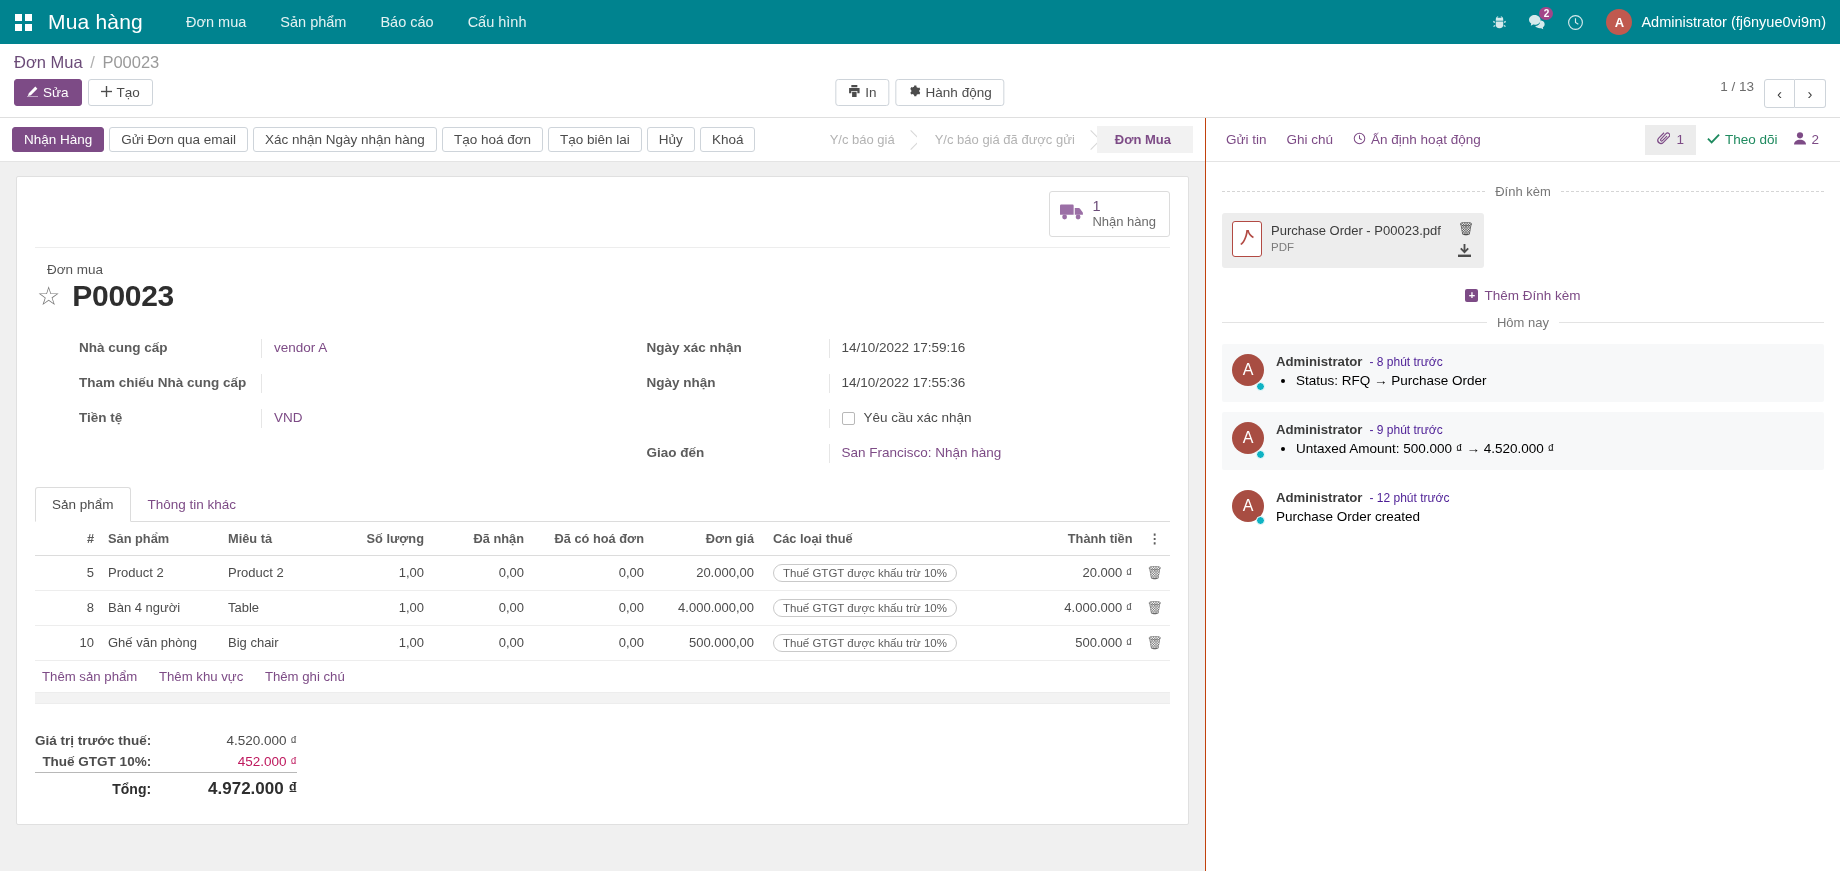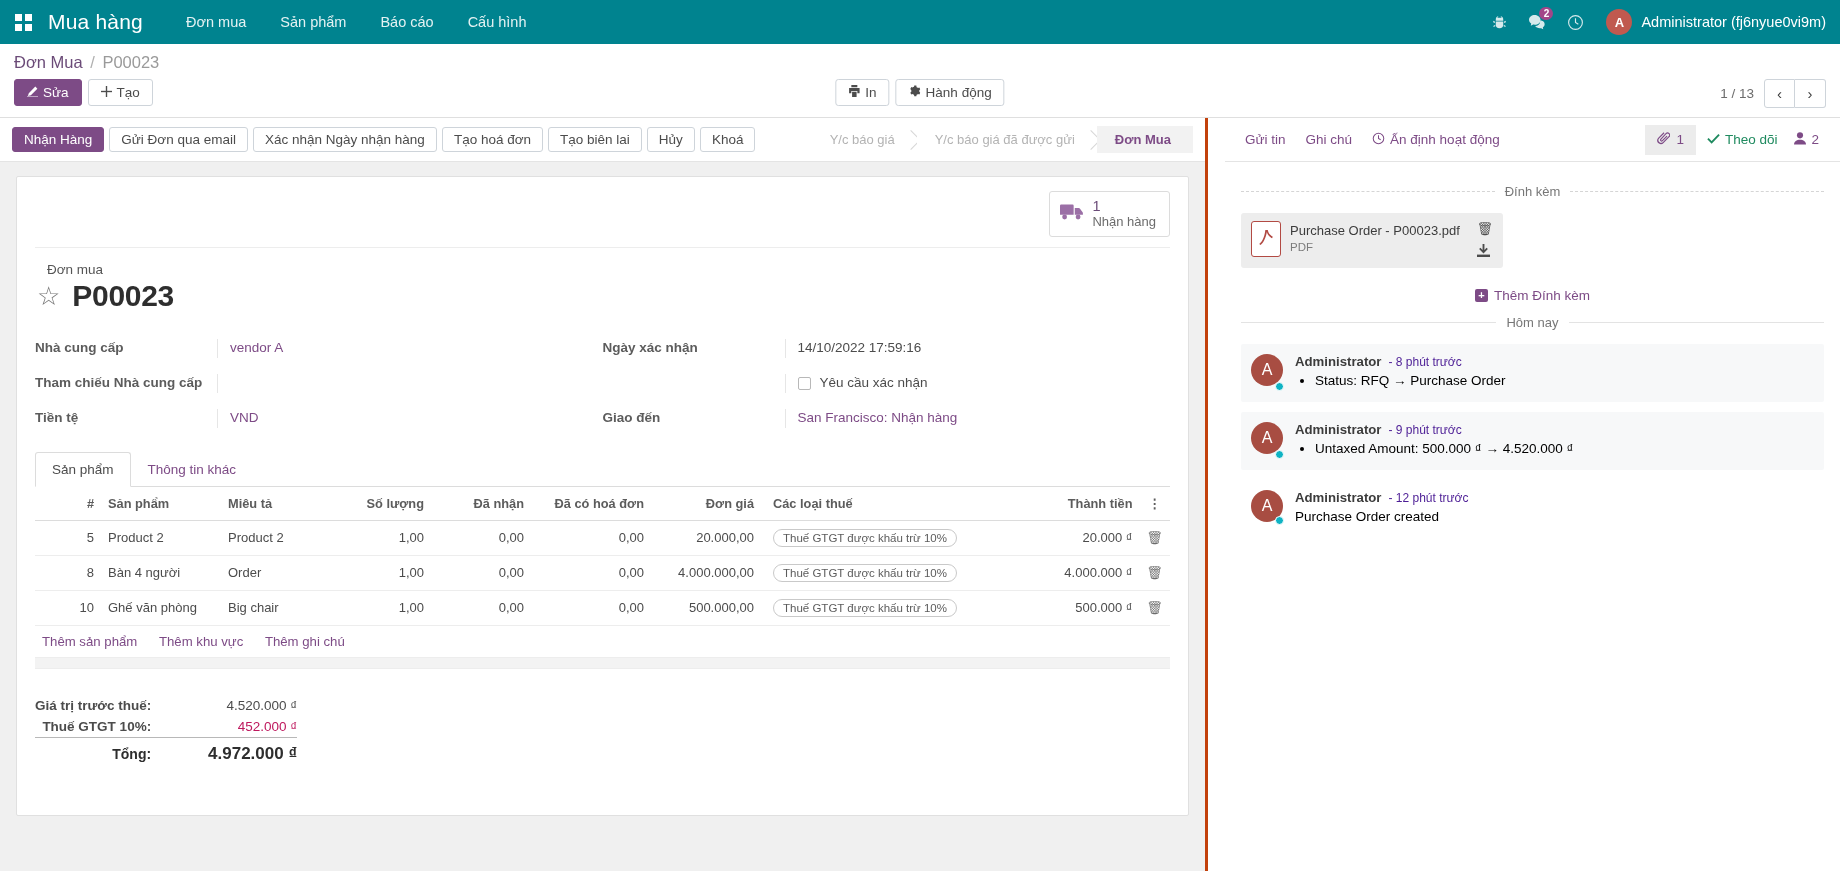--- a/index.html
+++ b/index.html
@@ -59,36 +59,36 @@
   .cp-row { display: flex; align-items: flex-start; padding-bottom: 9px; position: relative; }
   .btn {
     font-family: inherit; font-size: 13.5px;
     border: 1px solid #ced4da; background: #fff; color: #4c4c4c;
     border-radius: 3px; padding: 5px 12px; cursor: pointer;
     display: inline-flex; align-items: center; gap: 5px; white-space: nowrap;
   }
   .btn-primary { background: #7d4b86; border-color: #7d4b86; color: #ffffff; }
   .cp-left { display: flex; gap: 6px; justify-content: flex-end; }
   .cp-mid { position: absolute; left: 50%; transform: translateX(-50%); display: flex; gap: 6px; }
-  .cp-right { margin-left: auto; display: flex; align-items: center; gap: 10px; }
+  .cp-right { margin-left: auto; display: flex; gap: 10px; }
   .pager-count { font-size: 13.5px; color: #6c6c6c; }
   .pager { display: flex; }
   .pager button {
     border: 1px solid #ced4da; background: #fff; cursor: pointer;
     width: 31px; height: 29px; font-size: 15px; color: #3c3c3c;
     display: flex; align-items: center; justify-content: center;
     font-family: inherit;
   }
   .pager button:first-child { border-radius: 3px 0 0 3px; }
   .pager button:last-child { border-radius: 0 3px 3px 0; border-left: none; }
 
   
   .main { display: flex; height: calc(875px - 44px - 78px); background: #f0f0f0; }
   .form-col { width: 1205px; overflow: hidden; position: relative; background: #f0f0f0; }
-  .chatter-col { flex: 1; background: #ffffff; border-left: 3px solid #c2410c; overflow: hidden; padding-left: 17px; }
+  .chatter-col { flex: 1; background: #ffffff; border-left: 1px solid #c2410c; overflow: hidden; }
 
   
   .statusbar {
     background: #ffffff; border-bottom: 1px solid #e4e4e4;
     display: flex; align-items: center; padding: 7px 12px; gap: 5px;
     min-height: 44px;
   }
   .sb-btn {
     font-family: inherit; font-size: 13.5px;
     border: 1px solid #ced4da; background: #fff; color: #4c4c4c;
@@ -130,21 +130,21 @@
   .stat-val { font-size: 14.5px; color: #6b4b78; font-weight: 400; }
   .stat-lbl { font-size: 13px; color: #6c6c6c; }
 
   .oe-title-lbl { font-size: 13.5px; color: #555; margin-left: 12px; }
   .title-line { display: flex; align-items: center; gap: 12px; margin: 2px 0 26px 2px; }
   .star { color: #7a7a7a; font-size: 26px; line-height: 1; cursor: pointer; }
   .rec-title { font-size: 30px; font-weight: 700; color: #2e2e2e; letter-spacing: -.3px; }
 
   .fields { display: flex; gap: 0; margin: 0 0 8px 0; }
   .fcol { width: 50%; padding-right: 28px; }
-  .frow { display: flex; align-items: flex-start; margin-bottom: 14px; min-height: 21px; }
+  .frow { display: flex; align-items: flex-start; margin-bottom: 14px; min-height: 21px; margin-left: 44px; }
   .flabel { width: 182px; flex-shrink: 0; font-size: 13.5px; font-weight: 700; color: #5c5c5c; line-height: 1.35; }
   .fvalue { font-size: 13.5px; color: #4c4c4c; border-left: 1px solid transparent; padding-left: 12px; line-height: 1.35; }
   .fcol.left .fvalue { border-left: 1px solid #e6e6e6; min-height: 19px; min-width: 300px; }
   .fcol.right .fvalue { border-left: 1px solid #e6e6e6; min-height: 19px; min-width: 270px; }
   .link-val { color: #7d4b86; cursor: pointer; }
   .cbox-row { display: flex; align-items: center; gap: 9px; }
   .cbox {
     width: 13px; height: 13px; border: 1px solid #b8b8b8; border-radius: 2px;
     background: #fff; display: inline-block; cursor: pointer;
   }
@@ -418,20 +418,24 @@
             </div>
             <div class="frow">
               <div class="flabel">Tiền tệ</div>
               <div class="fvalue link-val">VND</div>
             </div>
           </div>
           <div class="fcol right">
             <div class="frow">
               <div class="flabel">Ngày xác nhận</div>
               <div class="fvalue">14/10/2022 17:59:16</div>
+            </div>
+            <div class="frow">
+              <div class="flabel">Ngày nhận</div>
+              <div class="fvalue">14/10/2022 17:55:36</div>
             </div>
             <div class="frow">
               <div class="flabel"></div>
               <div class="fvalue cbox-row">
                 <span class="cbox"></span>
                 <span>Yêu cầu xác nhận</span>
               </div>
             </div>
             <div class="frow">
               <div class="flabel">Giao đến</div>
@@ -473,21 +477,21 @@
                 <td class="td-num">0,00</td>
                 <td class="td-num">20.000,00</td>
                 <td class="td-left" style="padding-left:12px"><span class="tax-badge">Thuế GTGT được khấu trừ 10%</span></td>
                 <td class="td-num">20.000 ₫</td>
                 <td class="col-opt"><span class="trash">🗑</span></td>
               </tr>
               <tr>
                 <td class="col-handle"></td>
                 <td class="td-num">8</td>
                 <td class="td-left">Bàn 4 người</td>
-                <td class="td-left">Order</td>
+                <td class="td-left">Table</td>
                 <td class="td-num">1,00</td>
                 <td class="td-num">0,00</td>
                 <td class="td-num">0,00</td>
                 <td class="td-num">4.000.000,00</td>
                 <td class="td-left" style="padding-left:12px"><span class="tax-badge">Thuế GTGT được khấu trừ 10%</span></td>
                 <td class="td-num">4.000.000 ₫</td>
                 <td class="col-opt"><span class="trash">🗑</span></td>
               </tr>
               <tr>
                 <td class="col-handle"></td>

